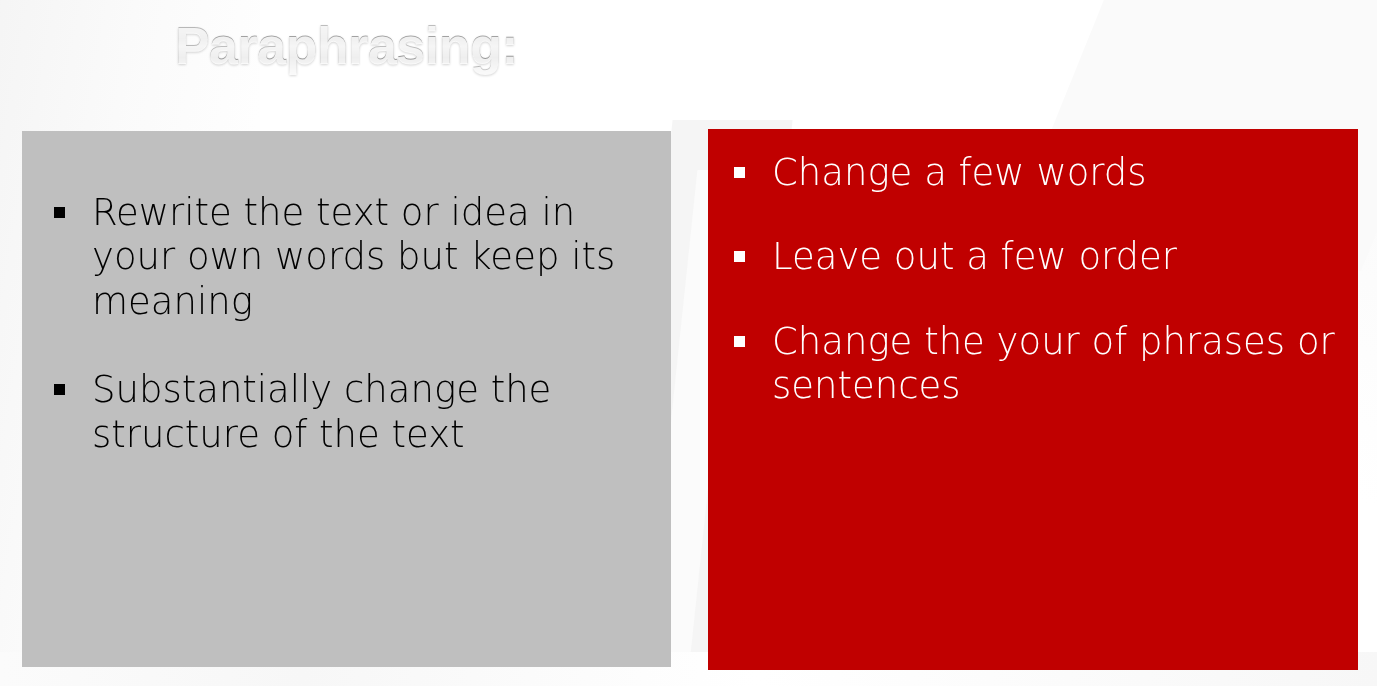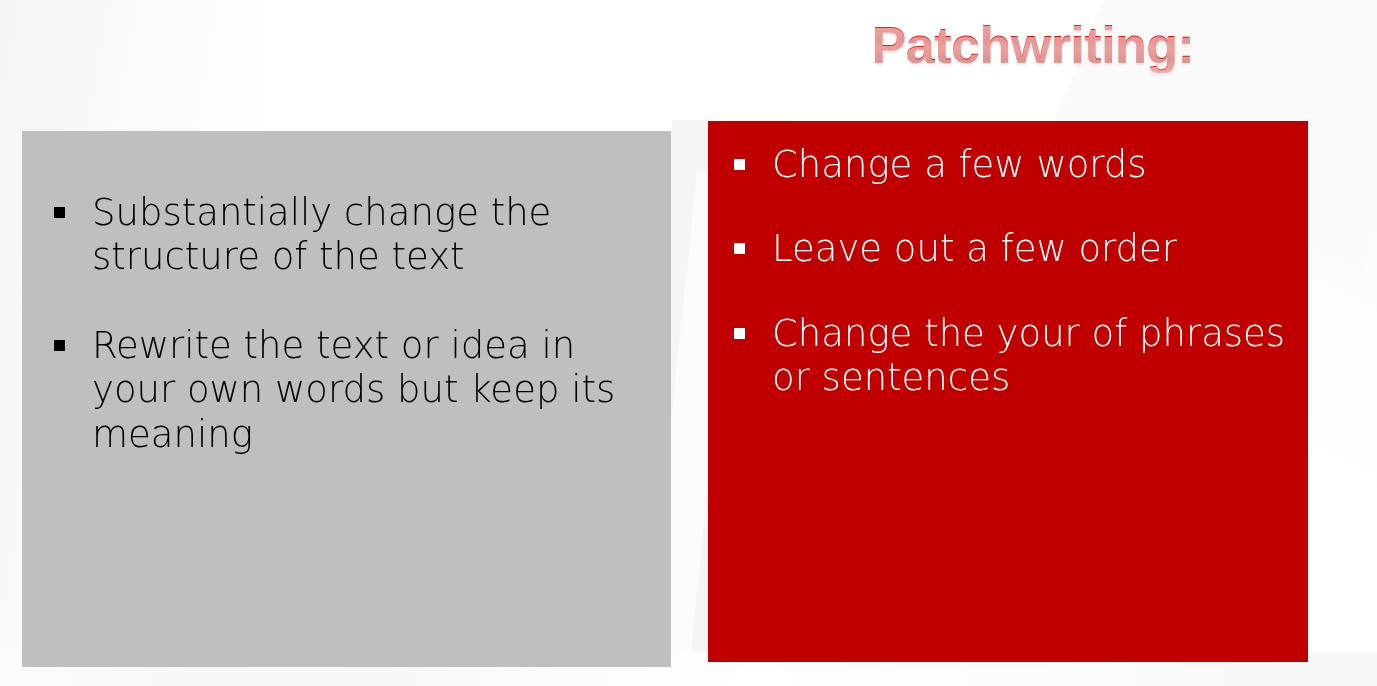--- a/index.html
+++ b/index.html
@@ -131,22 +131,22 @@
   .panel-gray {
     left: 22px;
     top: 131px;
     width: 649px;
     height: 536px;
     background: #bfbfbf;
     padding: 60px 26px 20px 26px;
   }
   .panel-red {
     left: 708px;
-    top: 121px;
-    width: 600px;
+    top: 129px;
+    width: 650px;
     height: 541px;
     background: #c00000;
     padding: 22px 20px 16px 20px;
   }
 
   
   ul.bullets {
     list-style: none;
     margin: 0;
     padding: 0;
@@ -197,35 +197,35 @@
   <div class="bg-wash-left"></div>
   <div class="bg-chevron-a"></div>
   <div class="bg-chevron-b"></div>
   <div class="bg-chevron-c"></div>
   <div class="bg-corner-tr"></div>
   <div class="bg-bottom-band"></div>
 </div>
 
 <div class="slide">
 
+  <div class="heading heading-left">Paraphrasing:</div>
 
   <div class="panel panel-gray">
     <ul class="bullets">
       <li>
         <span class="bullet-mark"></span>
+        <span class="bullet-text">Rewrite the text or idea in your own words but keep its meaning</span>
+      </li>
+      <li>
+        <span class="bullet-mark"></span>
         <span class="bullet-text">Substantially change the structure of the text</span>
-      </li>
-      <li>
-        <span class="bullet-mark"></span>
-        <span class="bullet-text">Rewrite the text or idea in your own words but keep its meaning</span>
       </li>
     </ul>
   </div>
 
-  <div class="heading heading-right">Patchwriting:</div>
 
   <div class="panel panel-red">
     <ul class="bullets">
       <li>
         <span class="bullet-mark"></span>
         <span class="bullet-text"> Change a few words</span>
       </li>
       <li>
         <span class="bullet-mark"></span>
         <span class="bullet-text">Leave out a few order</span>

